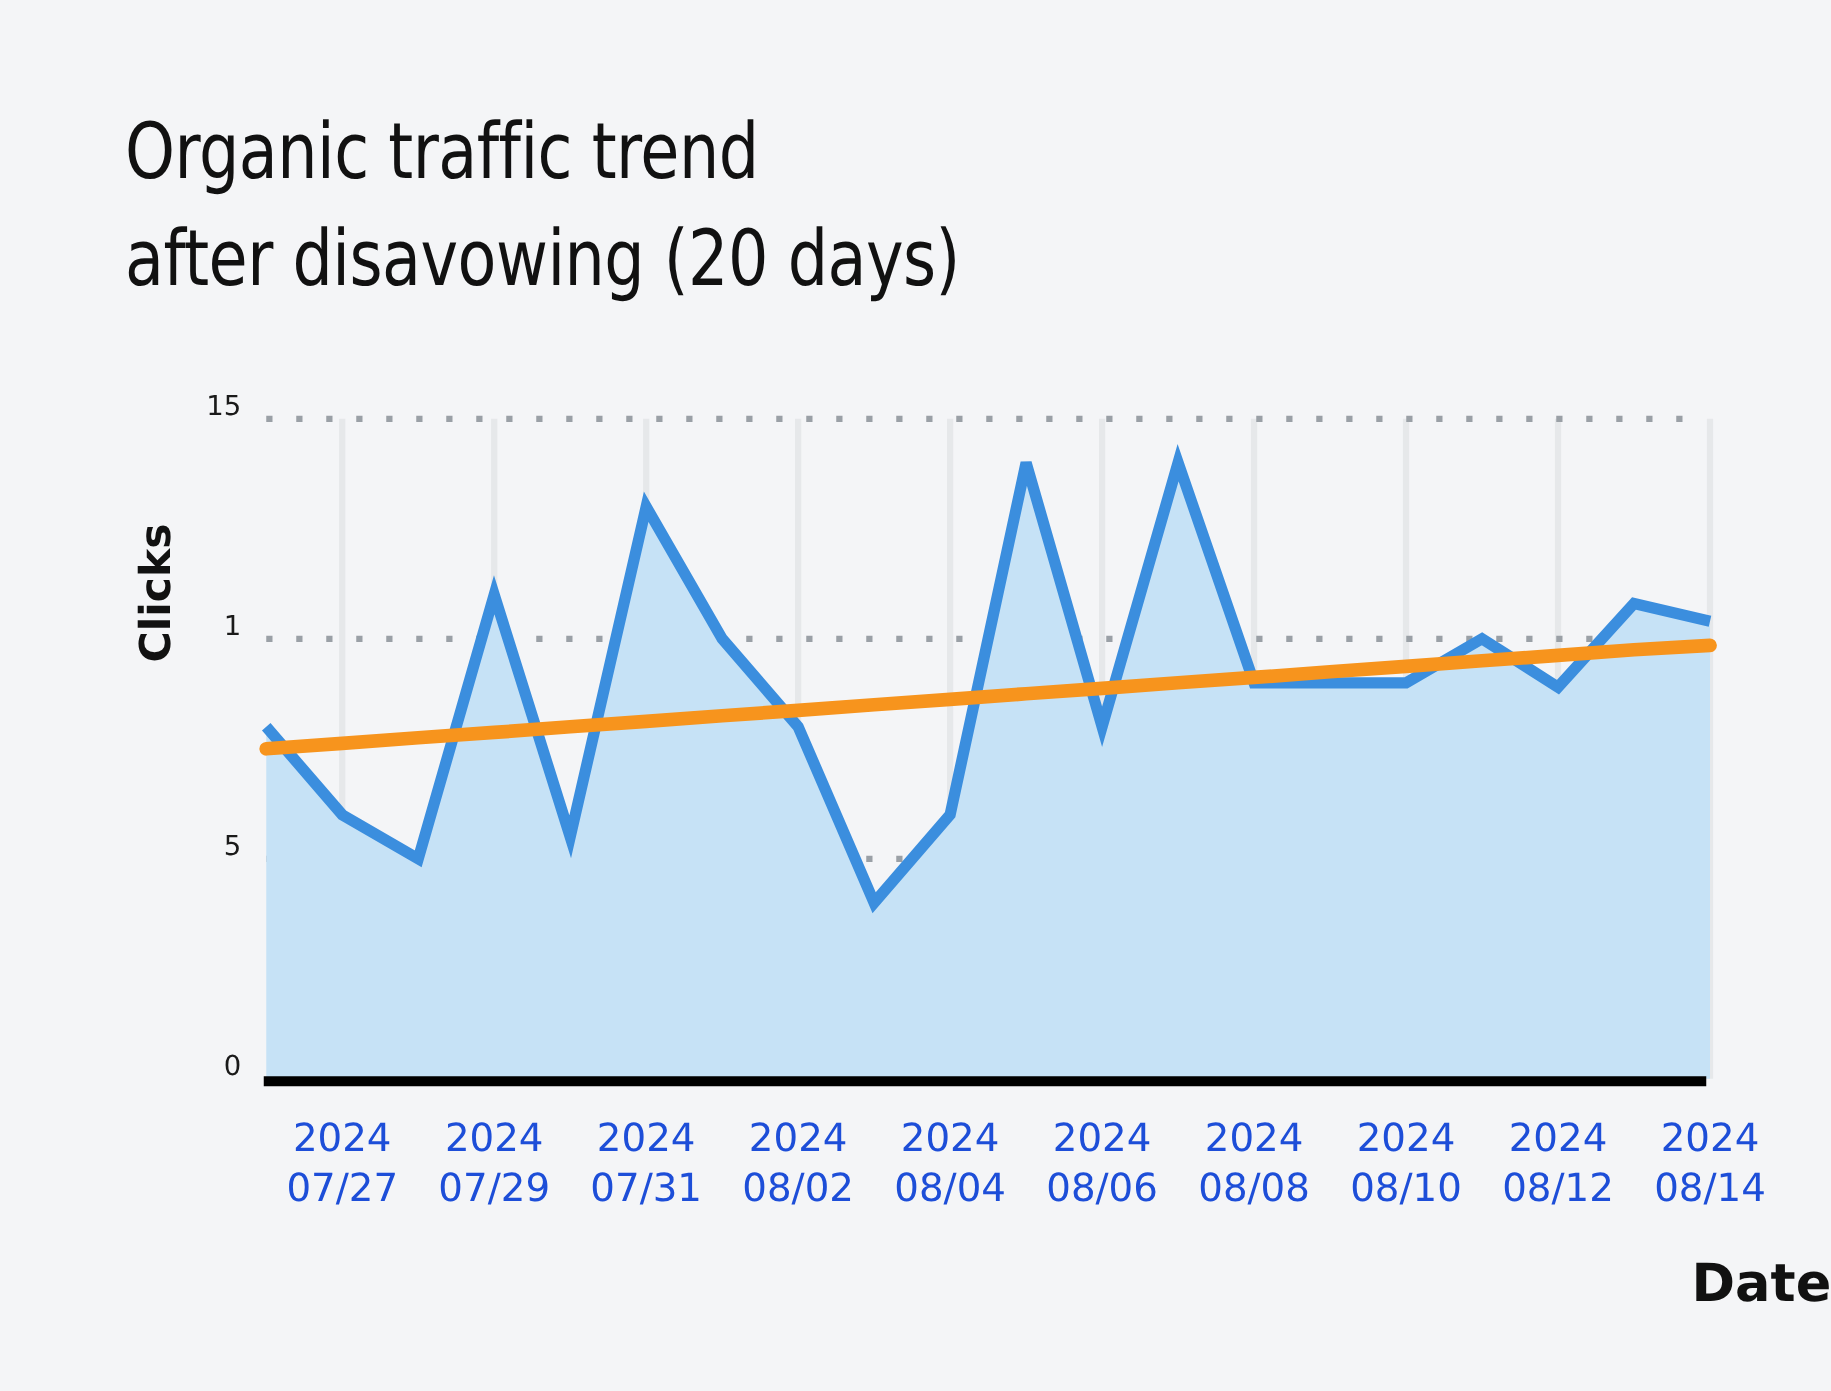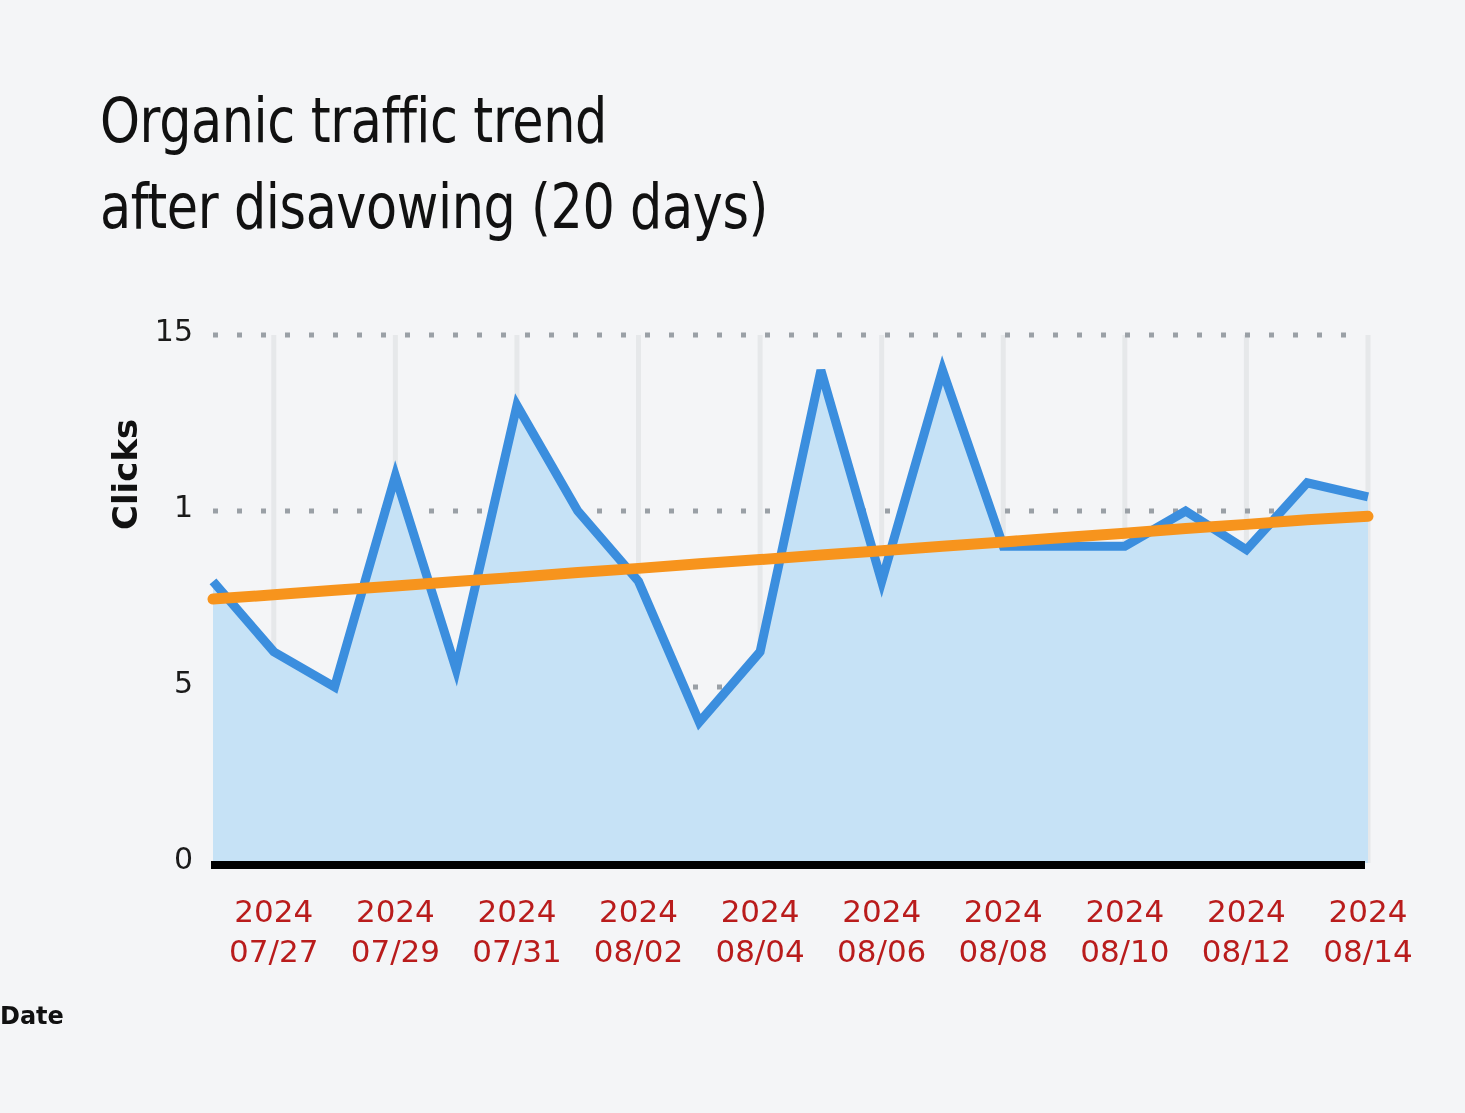--- a/index.html
+++ b/index.html
@@ -42,45 +42,45 @@
     transform: rotate(-90deg);
     transform-origin: left top;
     white-space: nowrap;
     font-family: "DejaVu Sans", "Liberation Sans", sans-serif;
   }
   .axis-label-x {
     position: absolute;
     left: 0;
     right: 0;
     top: 1002px;
-    text-align: left;
-    font-size: 24px;
+    text-align: right;
+    font-size: 42px;
     font-weight: bold;
     color: #111111;
     font-family: "DejaVu Sans", "Liberation Sans", sans-serif;
   }
   .plot-svg {
     position: absolute;
     left: 0;
     top: 0;
   }
   .y-tick-label {
     position: absolute;
     width: 90px;
     text-align: right;
-    font-size: 30px;
+    font-size: 22px;
     color: #1a1a1a;
     font-family: "DejaVu Sans", "Liberation Sans", sans-serif;
   }
   .x-tick-label {
     position: absolute;
     text-align: center;
     font-size: 31px;
     line-height: 1.28;
-    color: #b91c1c;
+    color: #1d4ed8;
     white-space: pre-line;
     transform: translateX(-50%);
     font-family: "DejaVu Sans", "Liberation Sans", sans-serif;
   }
 </style>
 </head>
 <body>
 
 <div id="chart-root">
 

